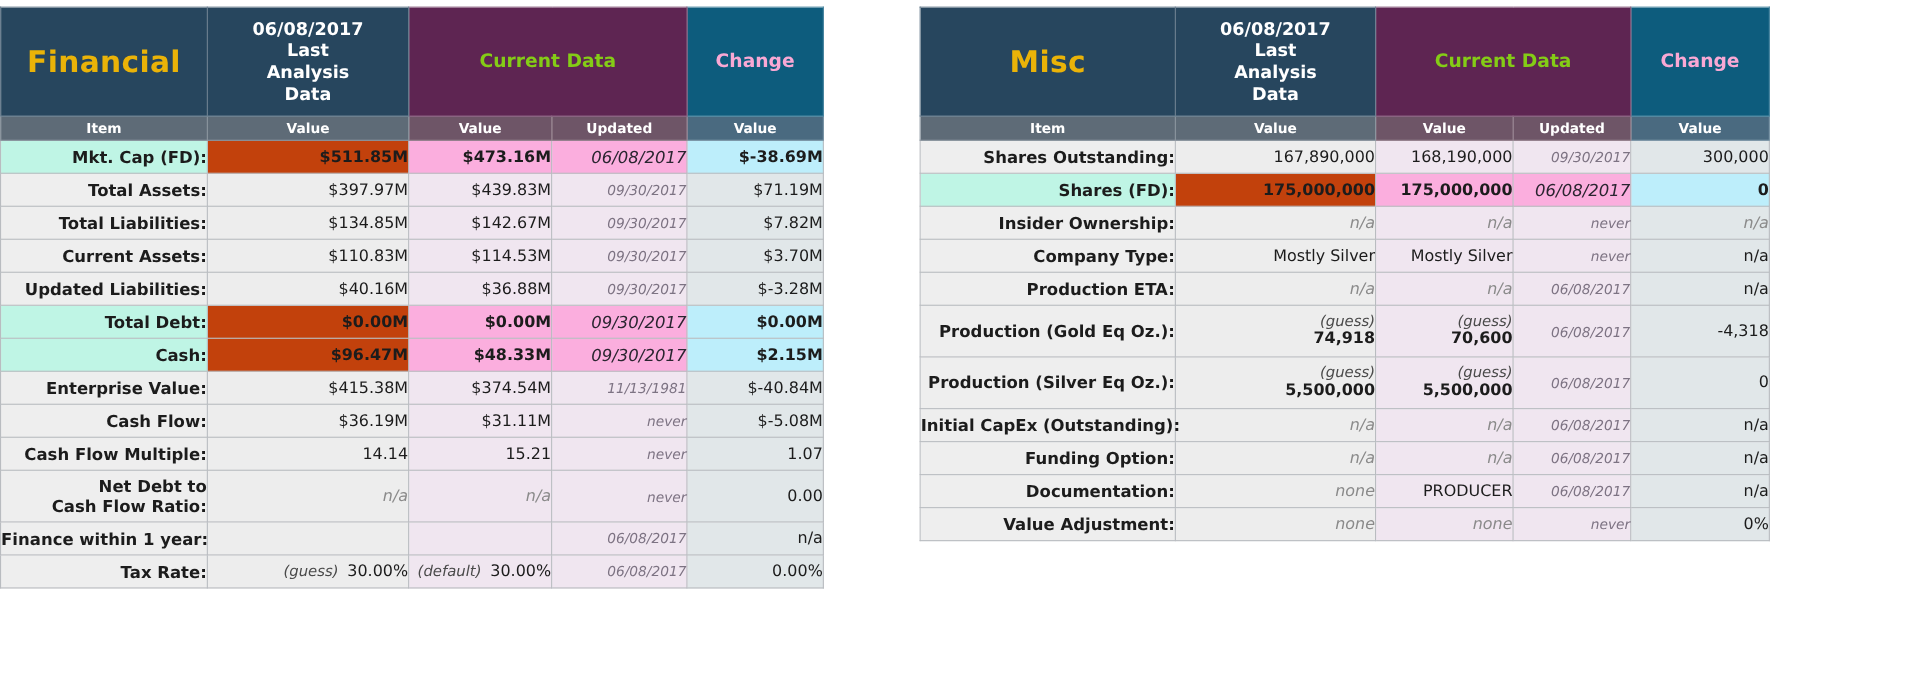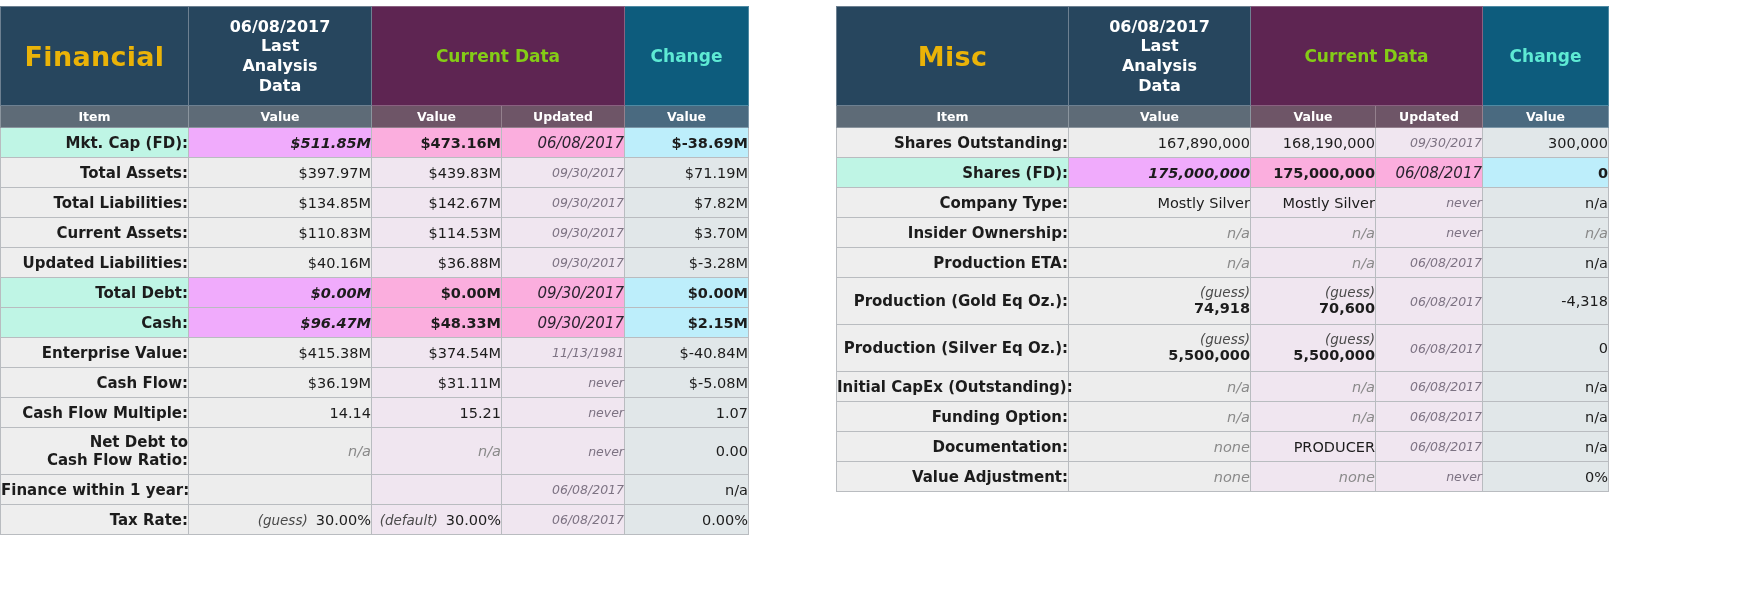--- a/index.html
+++ b/index.html
@@ -59,21 +59,21 @@
     background:#5e2552;
     color:#84cc16;
     font-size:17px;
     font-weight:bold;
     text-align:center;
     height:98px;
     border-color:#8a6080 !important;
   }
   .th-change{
     background:#0d5c7d;
-    color:#5eead4;
+    color:#f9a8d4;
     font-size:17px;
     font-weight:bold;
     text-align:center;
     height:98px;
     border-color:#4f8aa3 !important;
   }
 
   
   .sh{
     color:#ffffff;
@@ -103,21 +103,21 @@
     background:#eeeeee;
     font-size:15px;
   }
   td.val   { text-align:right; background:#ededed; }
   td.cval  { text-align:right; background:#f0e6f0; }
   td.cupd  { text-align:right; background:#f0e6f0; font-style:italic; font-size:12.5px; color:#7d7383; }
   td.chg   { text-align:right; background:#e1e7e9; }
 
   
   tr.hl td.item { background:#bff5e5; }
-  tr.hl td.val  { background:#f0abfc; font-weight:bold;font-style:italic; }
+  tr.hl td.val  { background:#c2410c; font-weight:bold; }
   tr.hl td.cval { background:#fbaede; font-weight:bold; }
   tr.hl td.cupd { background:#fbaede; color:#2a2530; font-size:15px; font-style:italic; }
   tr.hl td.chg  { background:#bdeefb; font-weight:bold; }
 
   .muted{ color:#8a8a8a; font-style:italic; }
   .prefix{ font-style:italic; color:#4a4a4a; font-size:13.5px; margin-right:8px; }
   .stack{ display:block; line-height:1.22; }
   .stack .g{ font-style:italic; color:#4a4a4a; font-size:13.5px; display:block; }
   .stack .n{ font-weight:bold; display:block; }
   .two-line{ line-height:1.2; white-space:normal; }
@@ -293,32 +293,32 @@
             <td class="c chg"><span>300,000</span></td>
           </tr>
           <tr class="hl">
             <td class="c item">Shares (FD):</td>
             <td class="c val"><span>175,000,000</span></td>
             <td class="c cval"><span>175,000,000</span></td>
             <td class="c cupd">06/08/2017</td>
             <td class="c chg"><span>0</span></td>
           </tr>
           <tr>
+            <td class="c item">Insider Ownership:</td>
+            <td class="c val"><span class="muted">n/a</span></td>
+            <td class="c cval"><span class="muted">n/a</span></td>
+            <td class="c cupd">never</td>
+            <td class="c chg"><span class="muted">n/a</span></td>
+          </tr>
+          <tr>
             <td class="c item">Company Type:</td>
             <td class="c val"><span>Mostly Silver</span></td>
             <td class="c cval"><span>Mostly Silver</span></td>
             <td class="c cupd">never</td>
             <td class="c chg"><span>n/a</span></td>
-          </tr>
-          <tr>
-            <td class="c item">Insider Ownership:</td>
-            <td class="c val"><span class="muted">n/a</span></td>
-            <td class="c cval"><span class="muted">n/a</span></td>
-            <td class="c cupd">never</td>
-            <td class="c chg"><span class="muted">n/a</span></td>
           </tr>
           <tr>
             <td class="c item">Production ETA:</td>
             <td class="c val"><span class="muted">n/a</span></td>
             <td class="c cval"><span class="muted">n/a</span></td>
             <td class="c cupd">06/08/2017</td>
             <td class="c chg"><span>n/a</span></td>
           </tr>
           <tr>
             <td class="c item" style="height: 46px;">Production (Gold Eq Oz.):</td>

